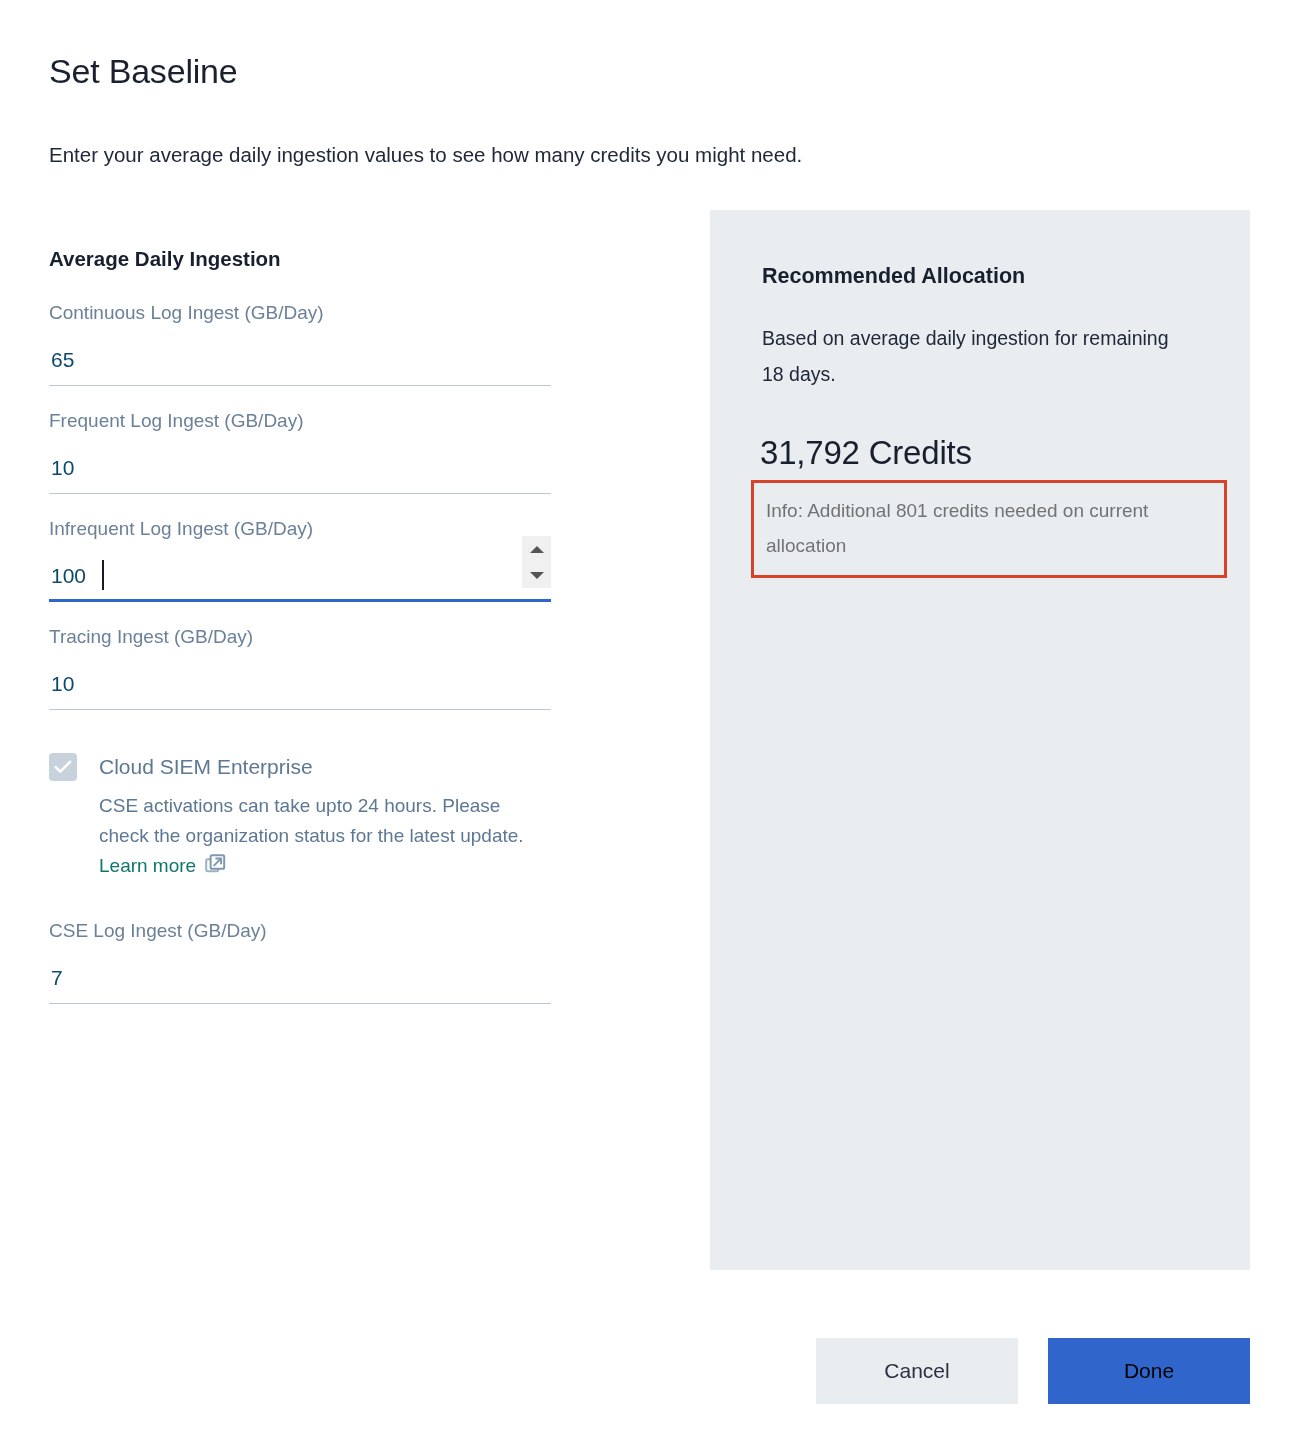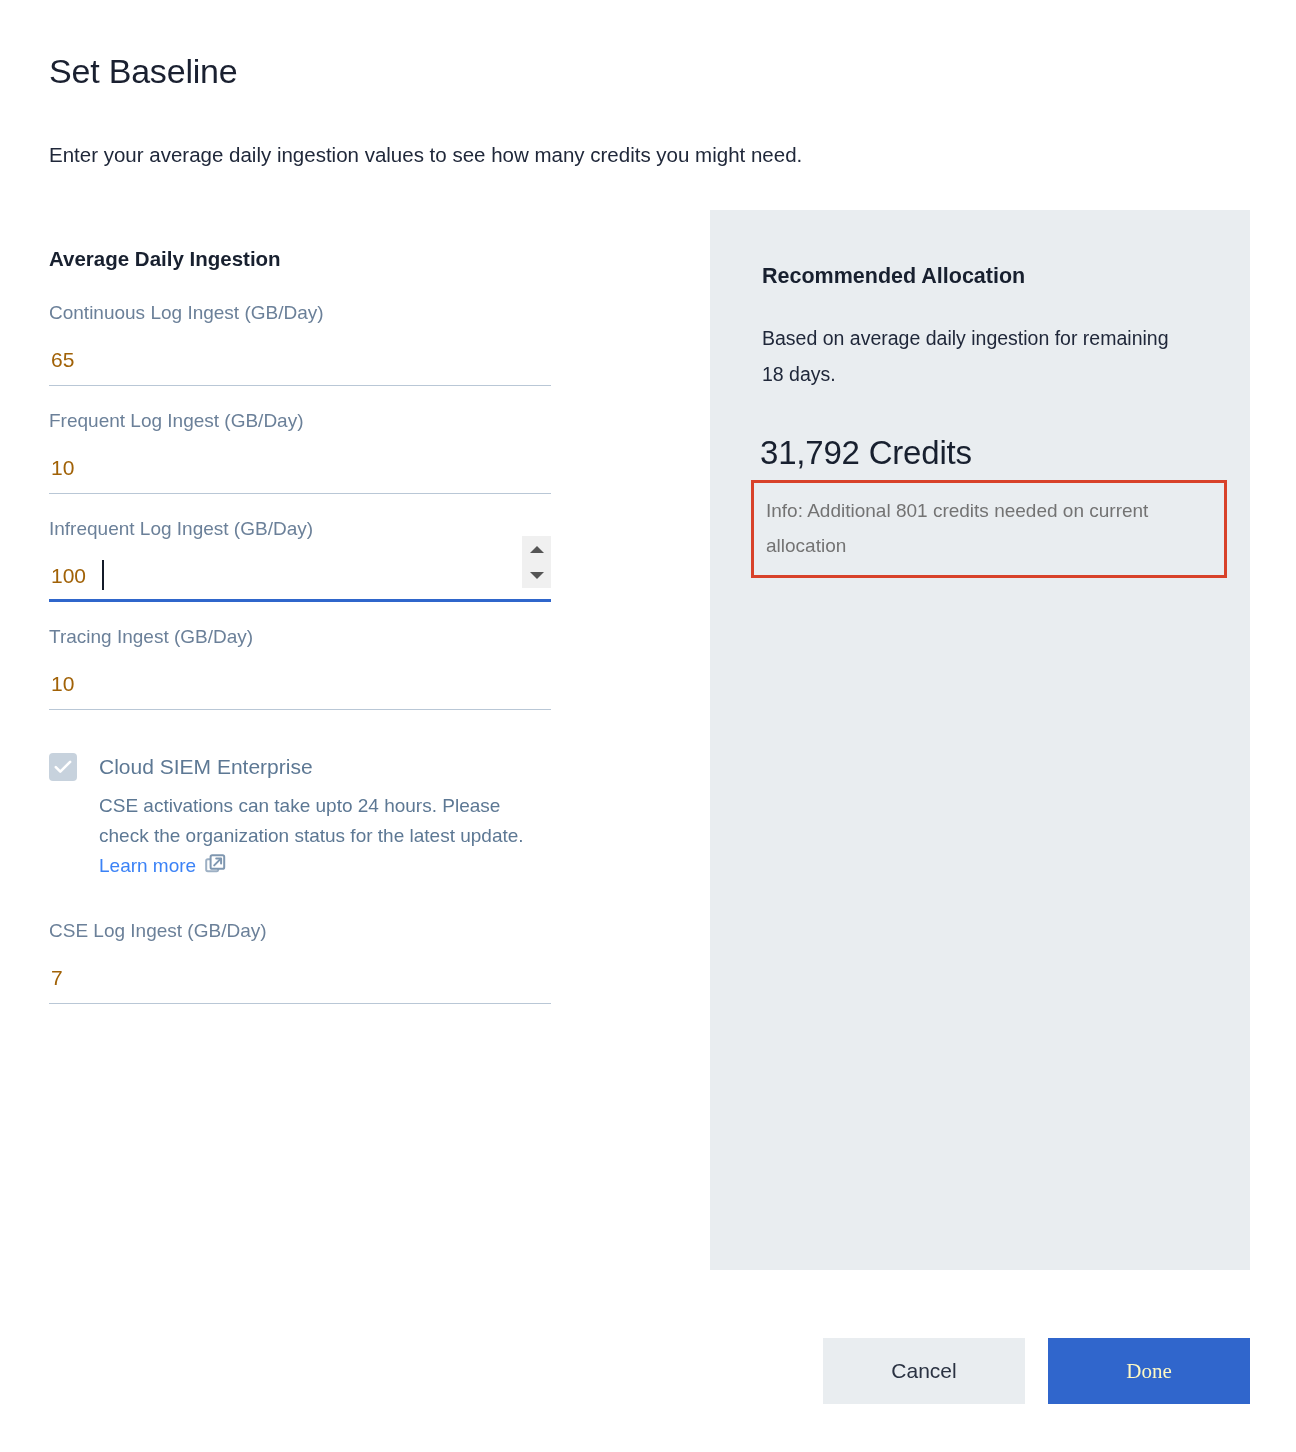--- a/index.html
+++ b/index.html
@@ -60,21 +60,21 @@
   .field-input-wrap {
     position: relative;
     height: 44px;
     border-bottom: 1.5px solid #b9c7d6;
   }
   .field-input-wrap.focused {
     border-bottom: 3px solid #2f66cb;
   }
   .field-value {
     font-size: 21px;
-    color: #a16207;
+    color: #0c4a6e;
     line-height: 30px;
     padding: 3px 0 0 2px;
     background: transparent;
     border: none;
     outline: none;
     width: 100%;
     font-family: "Liberation Sans", sans-serif;
     display: block;
   }
   .caret {
@@ -141,21 +141,21 @@
   }
   .cb-desc {
     margin-left: 50px;
     margin-top: 10px;
     font-size: 19px;
     color: #5d7894;
     line-height: 30px;
     max-width: 560px;
   }
   .learn-more {
-    color: #3b82f6;
+    color: #0f766e;
     text-decoration: none;
     font-size: 19px;
   }
   .ext-icon {
     display: inline-block;
     vertical-align: -3px;
     margin-left: 9px;
   }
 
   
@@ -210,36 +210,36 @@
   }
 
   
   .footer {
     position: absolute;
     left: 0;
     top: 1338px;
     width: 1250px;
     display: flex;
     justify-content: flex-end;
-    gap: 23px;
+    gap: 30px;
   }
   .btn {
     height: 66px;
     min-width: 202px;
     border: none;
     font-size: 21px;
     font-family: "Liberation Sans", sans-serif;
     cursor: pointer;
     display: flex;
     align-items: center;
     justify-content: center;
     padding: 0 24px;
   }
   .btn-cancel { background: #e9edf0; color: #2a3242; }
-  .btn-done { background: #3066cc; color: #fef9c3; font-family: Liberation Serif, serif; }
+  .btn-done { background: #3066cc; color: #000000; }
 </style>
 </head>
 <body>
 
 <div class="page-title">Set Baseline</div>
 <div class="page-subtitle">Enter your average daily ingestion values to see how many credits you might need.</div>
 
 <div class="form-col">
 
   <div class="section-title">Average Daily Ingestion</div>

